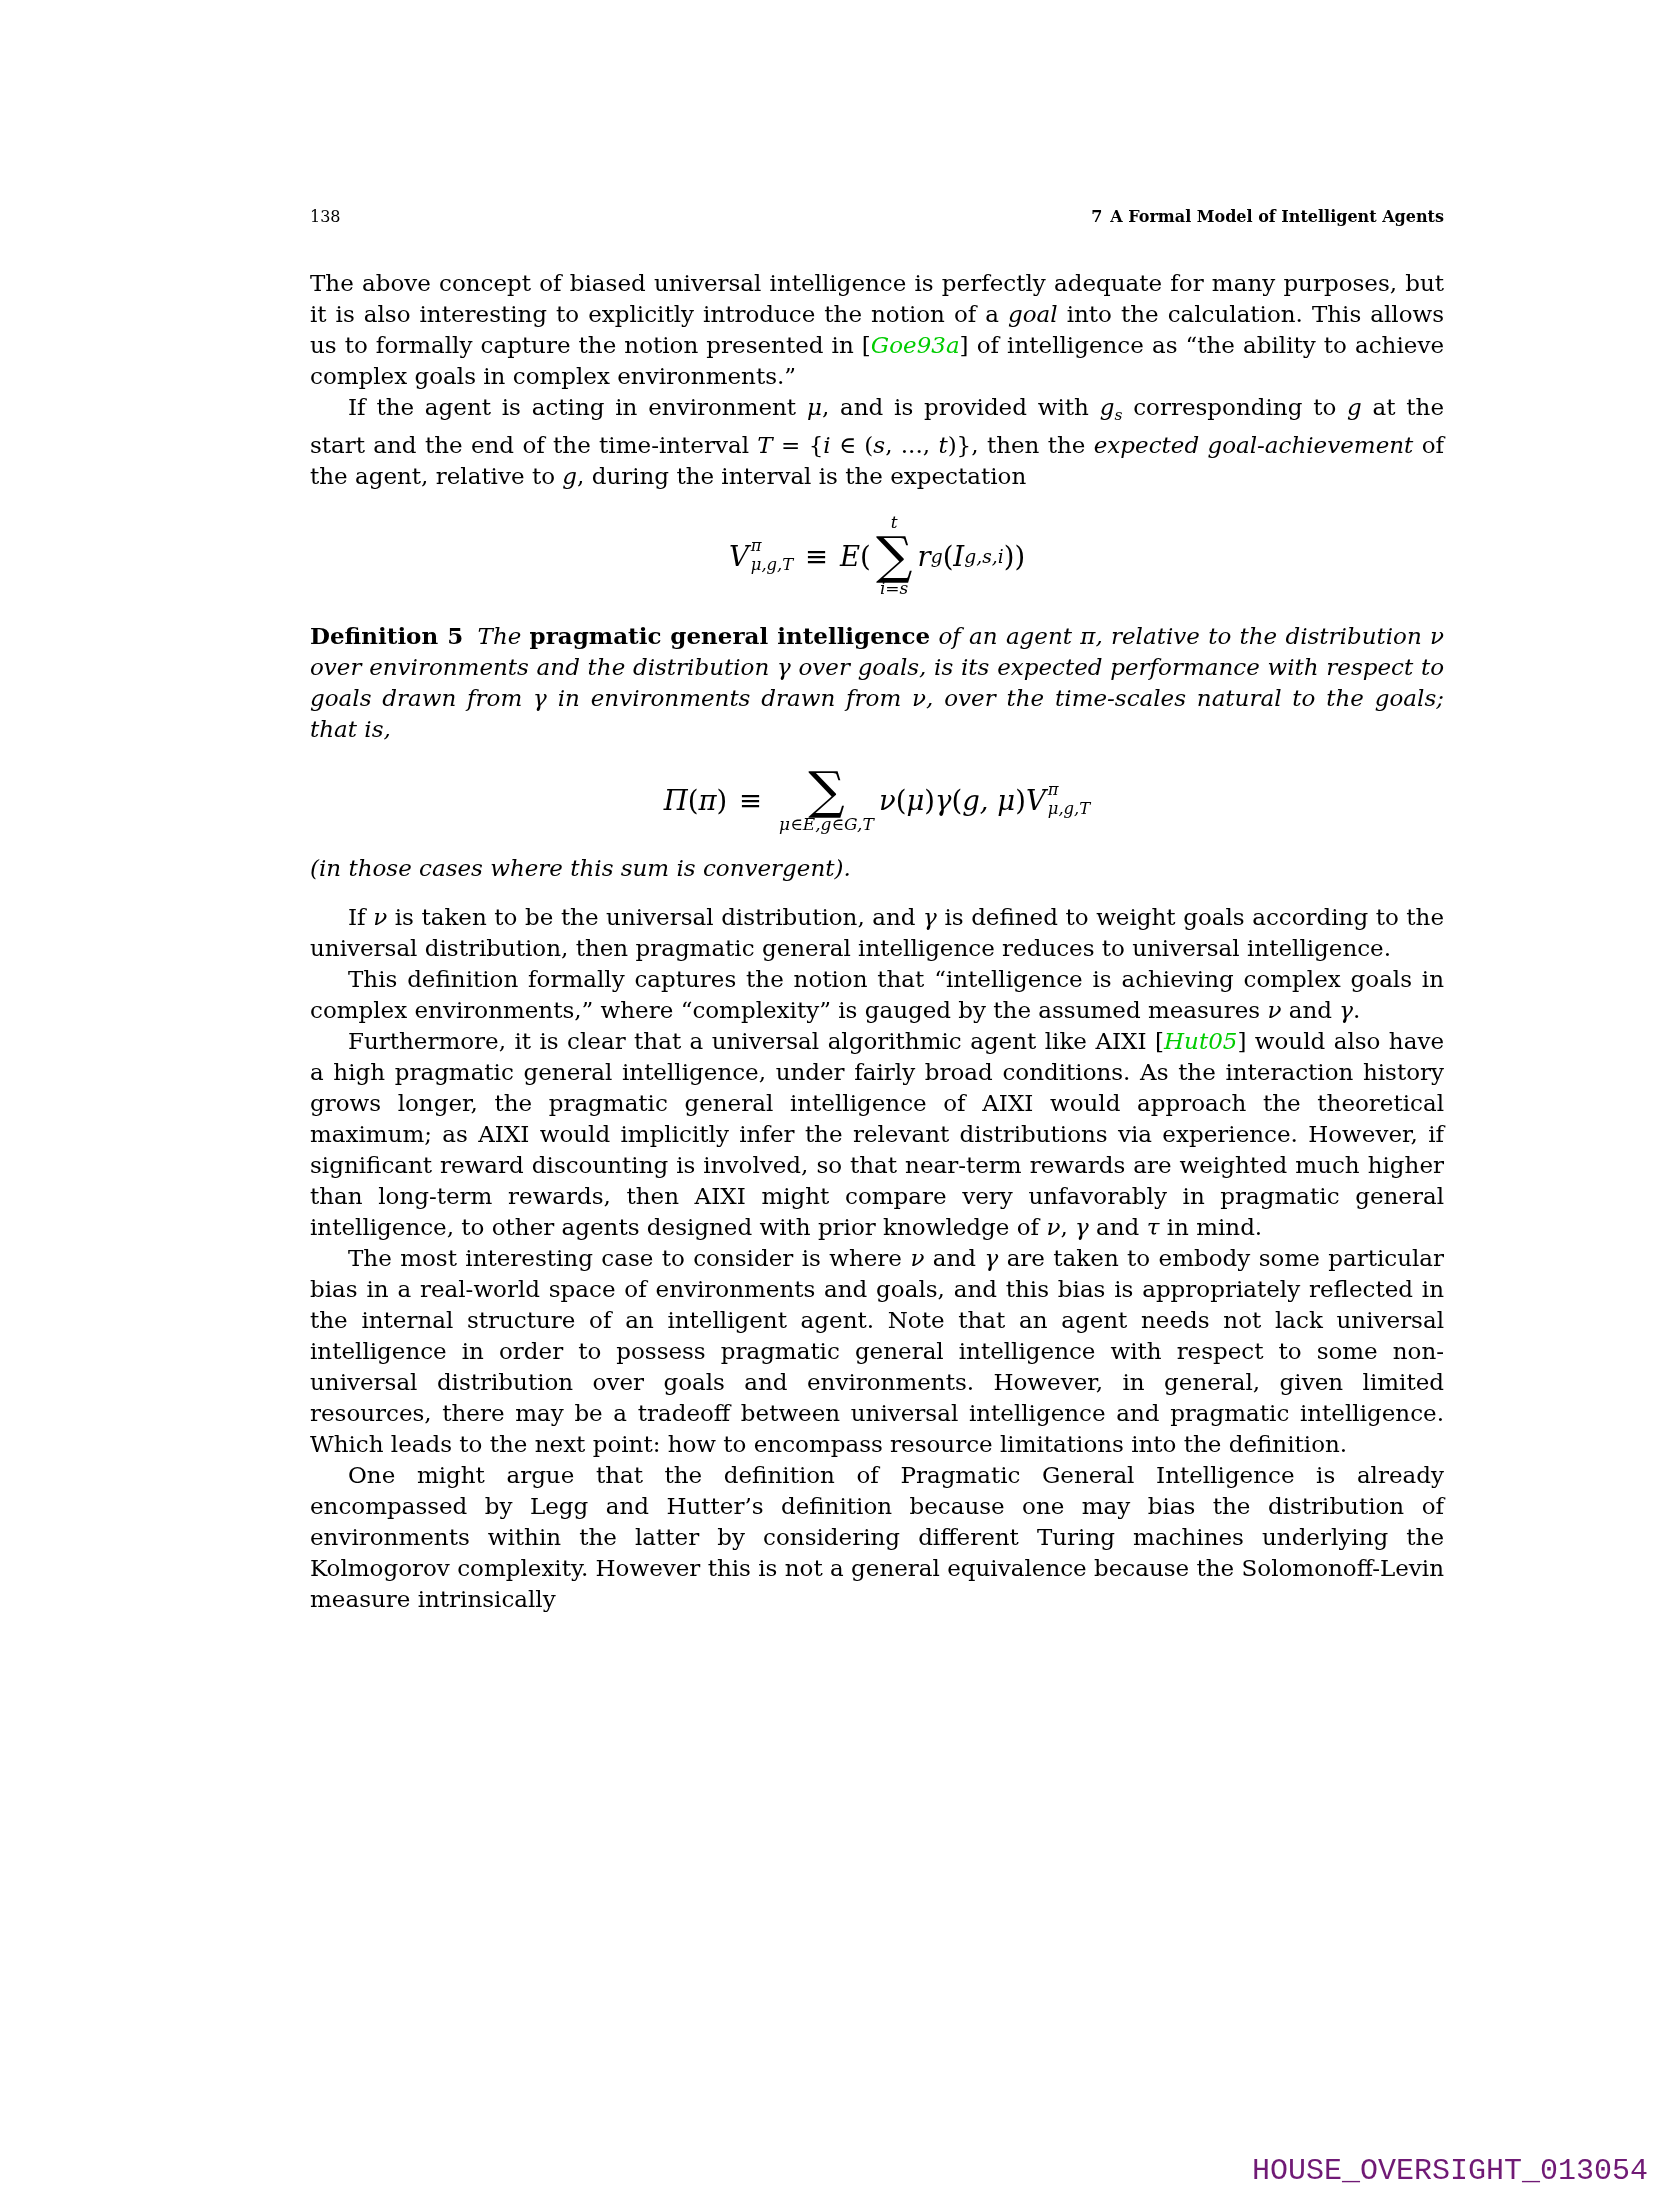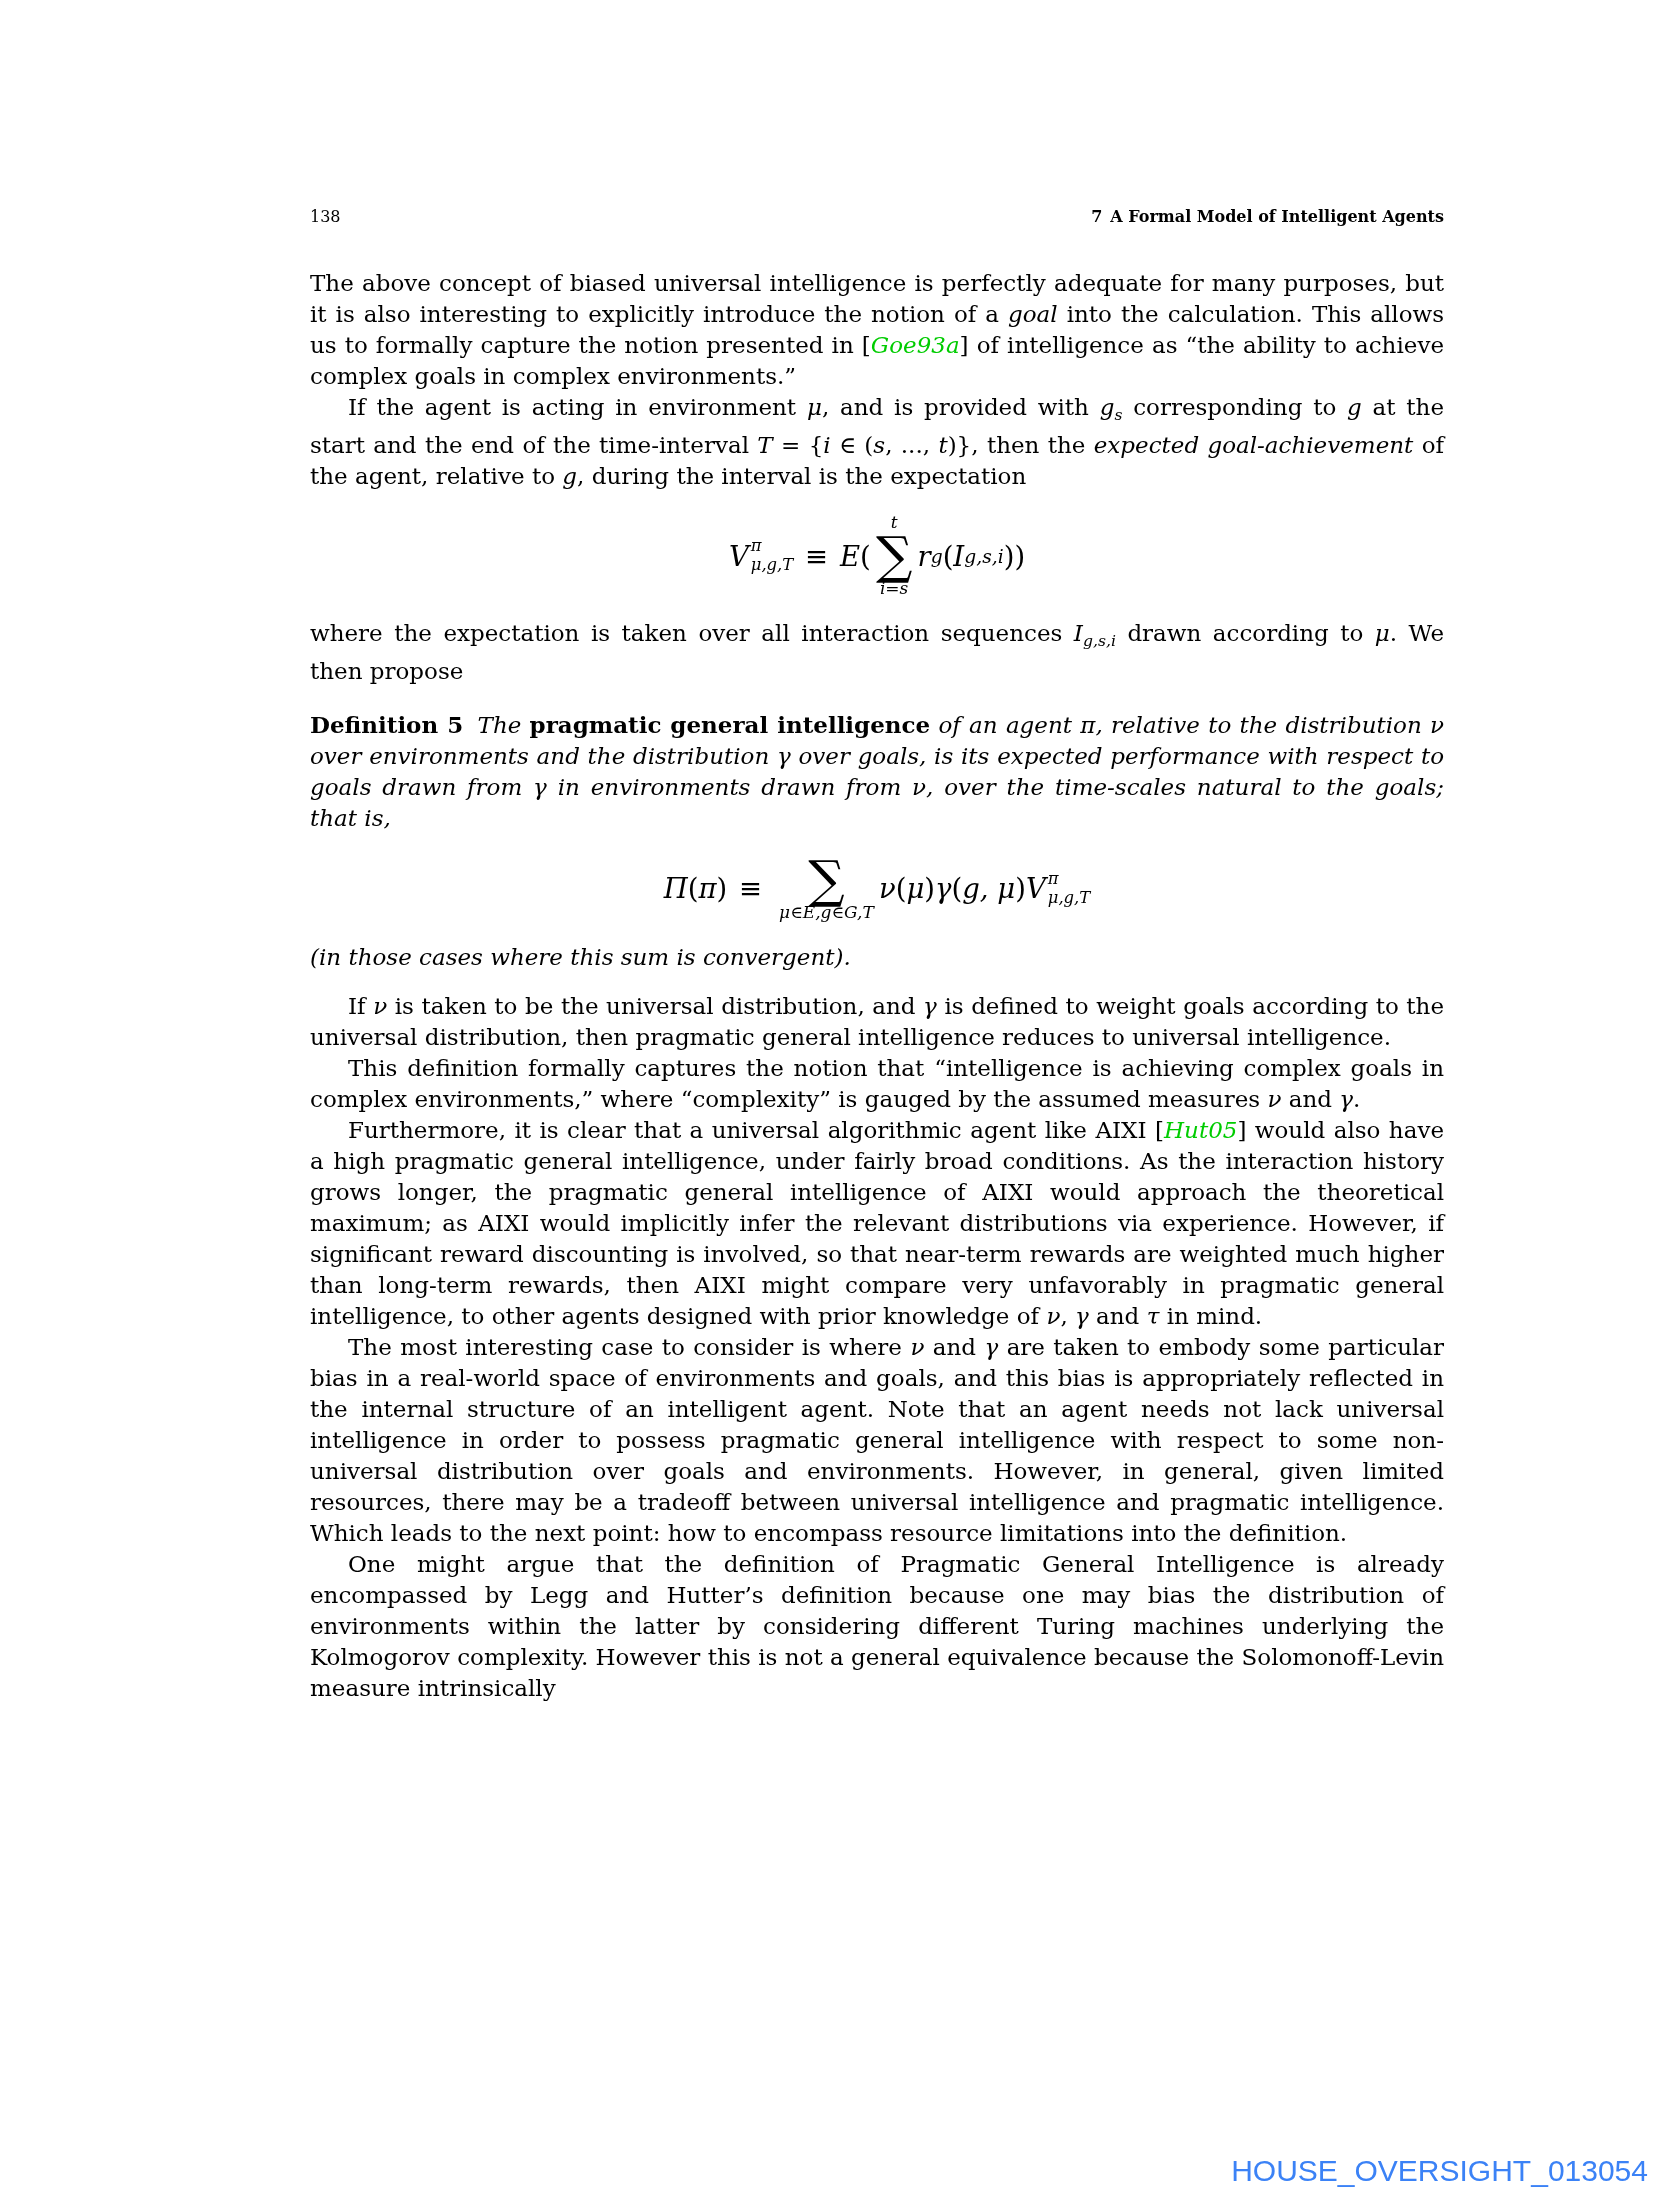--- a/index.html
+++ b/index.html
@@ -82,23 +82,23 @@
   .sum .sym{
     font-size:51px;
     line-height:0.95;
     font-style:normal;
   }
   .sum .lim{font-style:italic;}
   .watermark{
     position:absolute;
     right:21px;
     bottom:17px;
-    font-family:Liberation Sans, sans-serif;
+    font-family:Liberation Mono, monospace;
     font-size:30px;
-    color:#3b82f6;
+    color:#701a75;
     letter-spacing:0px;
     margin-top:44px;
   }
 </style>
 </head>
 <body>
 
 <div class="page">
 
   <div class="content">
@@ -130,21 +130,20 @@
             <span class="lim">i=s</span>
           </span>
           <span class="it">r</span>
           <span class="it sub">g</span>
           <span>(</span>
           <span class="it">I</span>
           <span class="it sub">g,s,i</span>
           <span>))</span>
         </div>
 
-      <p class="para"><span>where the expectation is taken over all interaction sequences </span><span class="it">I</span><span class="it sub">g,s,i</span><span> drawn according to </span><span class="it">μ</span><span>. We then propose</span></p>
 
       <p class="para defpara"><span class="b mr">Definition 5</span><span class="it">The </span><span class="b">pragmatic general intelligence</span><span class="it"> of an agent </span><span class="it">π</span><span class="it">, relative to the distribution </span><span class="it">ν</span><span class="it"> over environments and the distribution </span><span class="it">γ</span><span class="it"> over goals, is its expected performance with respect to goals drawn from </span><span class="it">γ</span><span class="it"> in environments drawn from </span><span class="it">ν</span><span class="it">, over the time-scales natural to the goals; that is,</span></p>
 
       <div class="formula">
           <span class="it">Π</span>
           <span>(</span>
           <span class="it">π</span>
           <span>)</span>
           <span class="rel">≡</span>
           <span class="sum">

